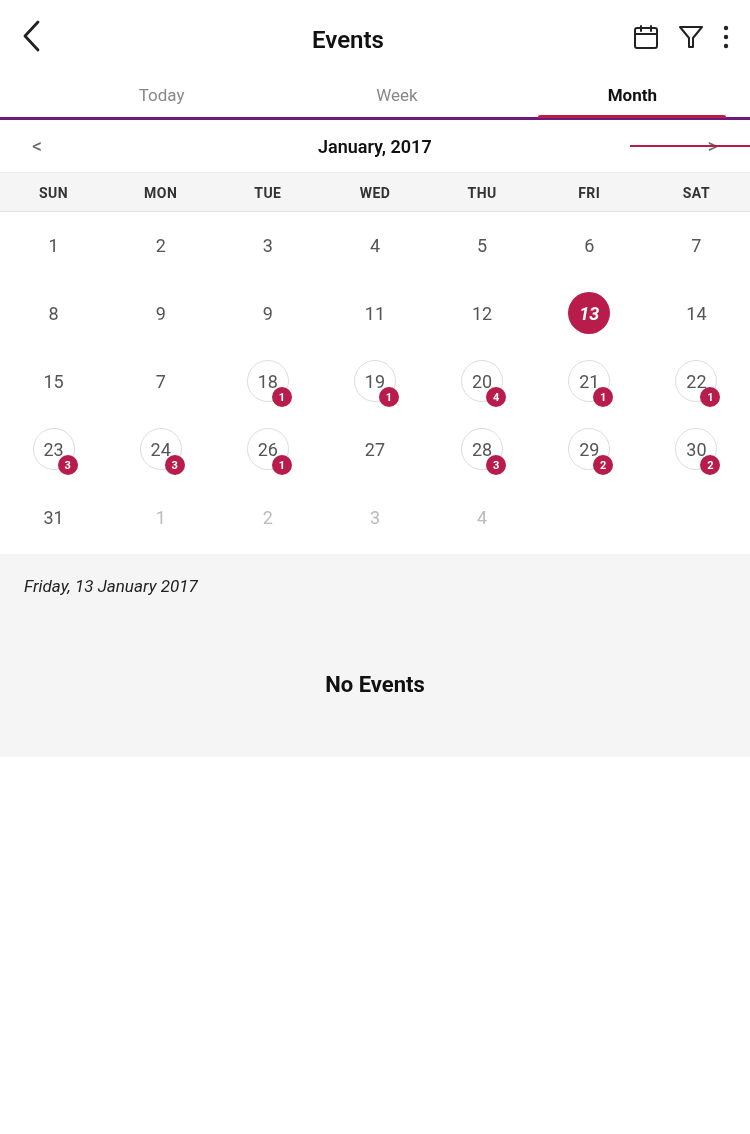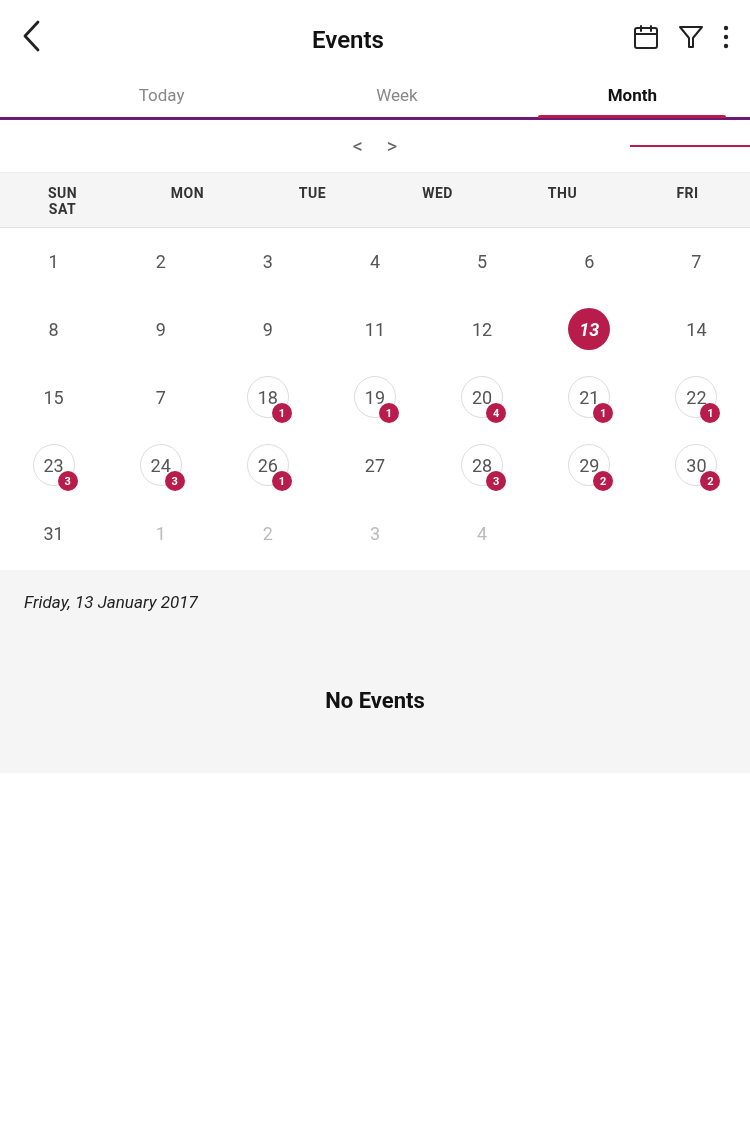--- a/index.html
+++ b/index.html
@@ -101,21 +101,21 @@
       top: 50%;
       transform: translateY(-50%);
       width: 120px;
       height: 2px;
       background: #b71c4a;
     }
 
     
     .day-headers {
       display: grid;
-      grid-template-columns: repeat(6, 1fr);
+      grid-template-columns: repeat(7, 1fr);
       background: #f5f5f5;
       padding: 12px 0 10px;
       border-bottom: 1px solid #e0e0e0;
     }
     .day-header {
       text-align: center;
       font-size: 14px;
       font-weight: 700;
       color: #333;
       letter-spacing: 0.5px;
@@ -240,20 +240,21 @@
   <div class="tab">
     <span>Week</span>
   </div>
   <div class="tab active">
     <span>Month</span>
   </div>
 </div>
 
 <div class="month-nav">
   <span class="month-nav-arrow">&lt;</span>
+  <span class="month-nav-title">January, 2017</span>
   <span class="month-nav-arrow">&gt;</span>
   <div class="month-nav-line"></div>
 </div>
 
 <div class="day-headers">
 <div class="day-header">SUN</div>
     <div class="day-header">MON</div>
     <div class="day-header">TUE</div>
     <div class="day-header">WED</div>
     <div class="day-header">THU</div>

